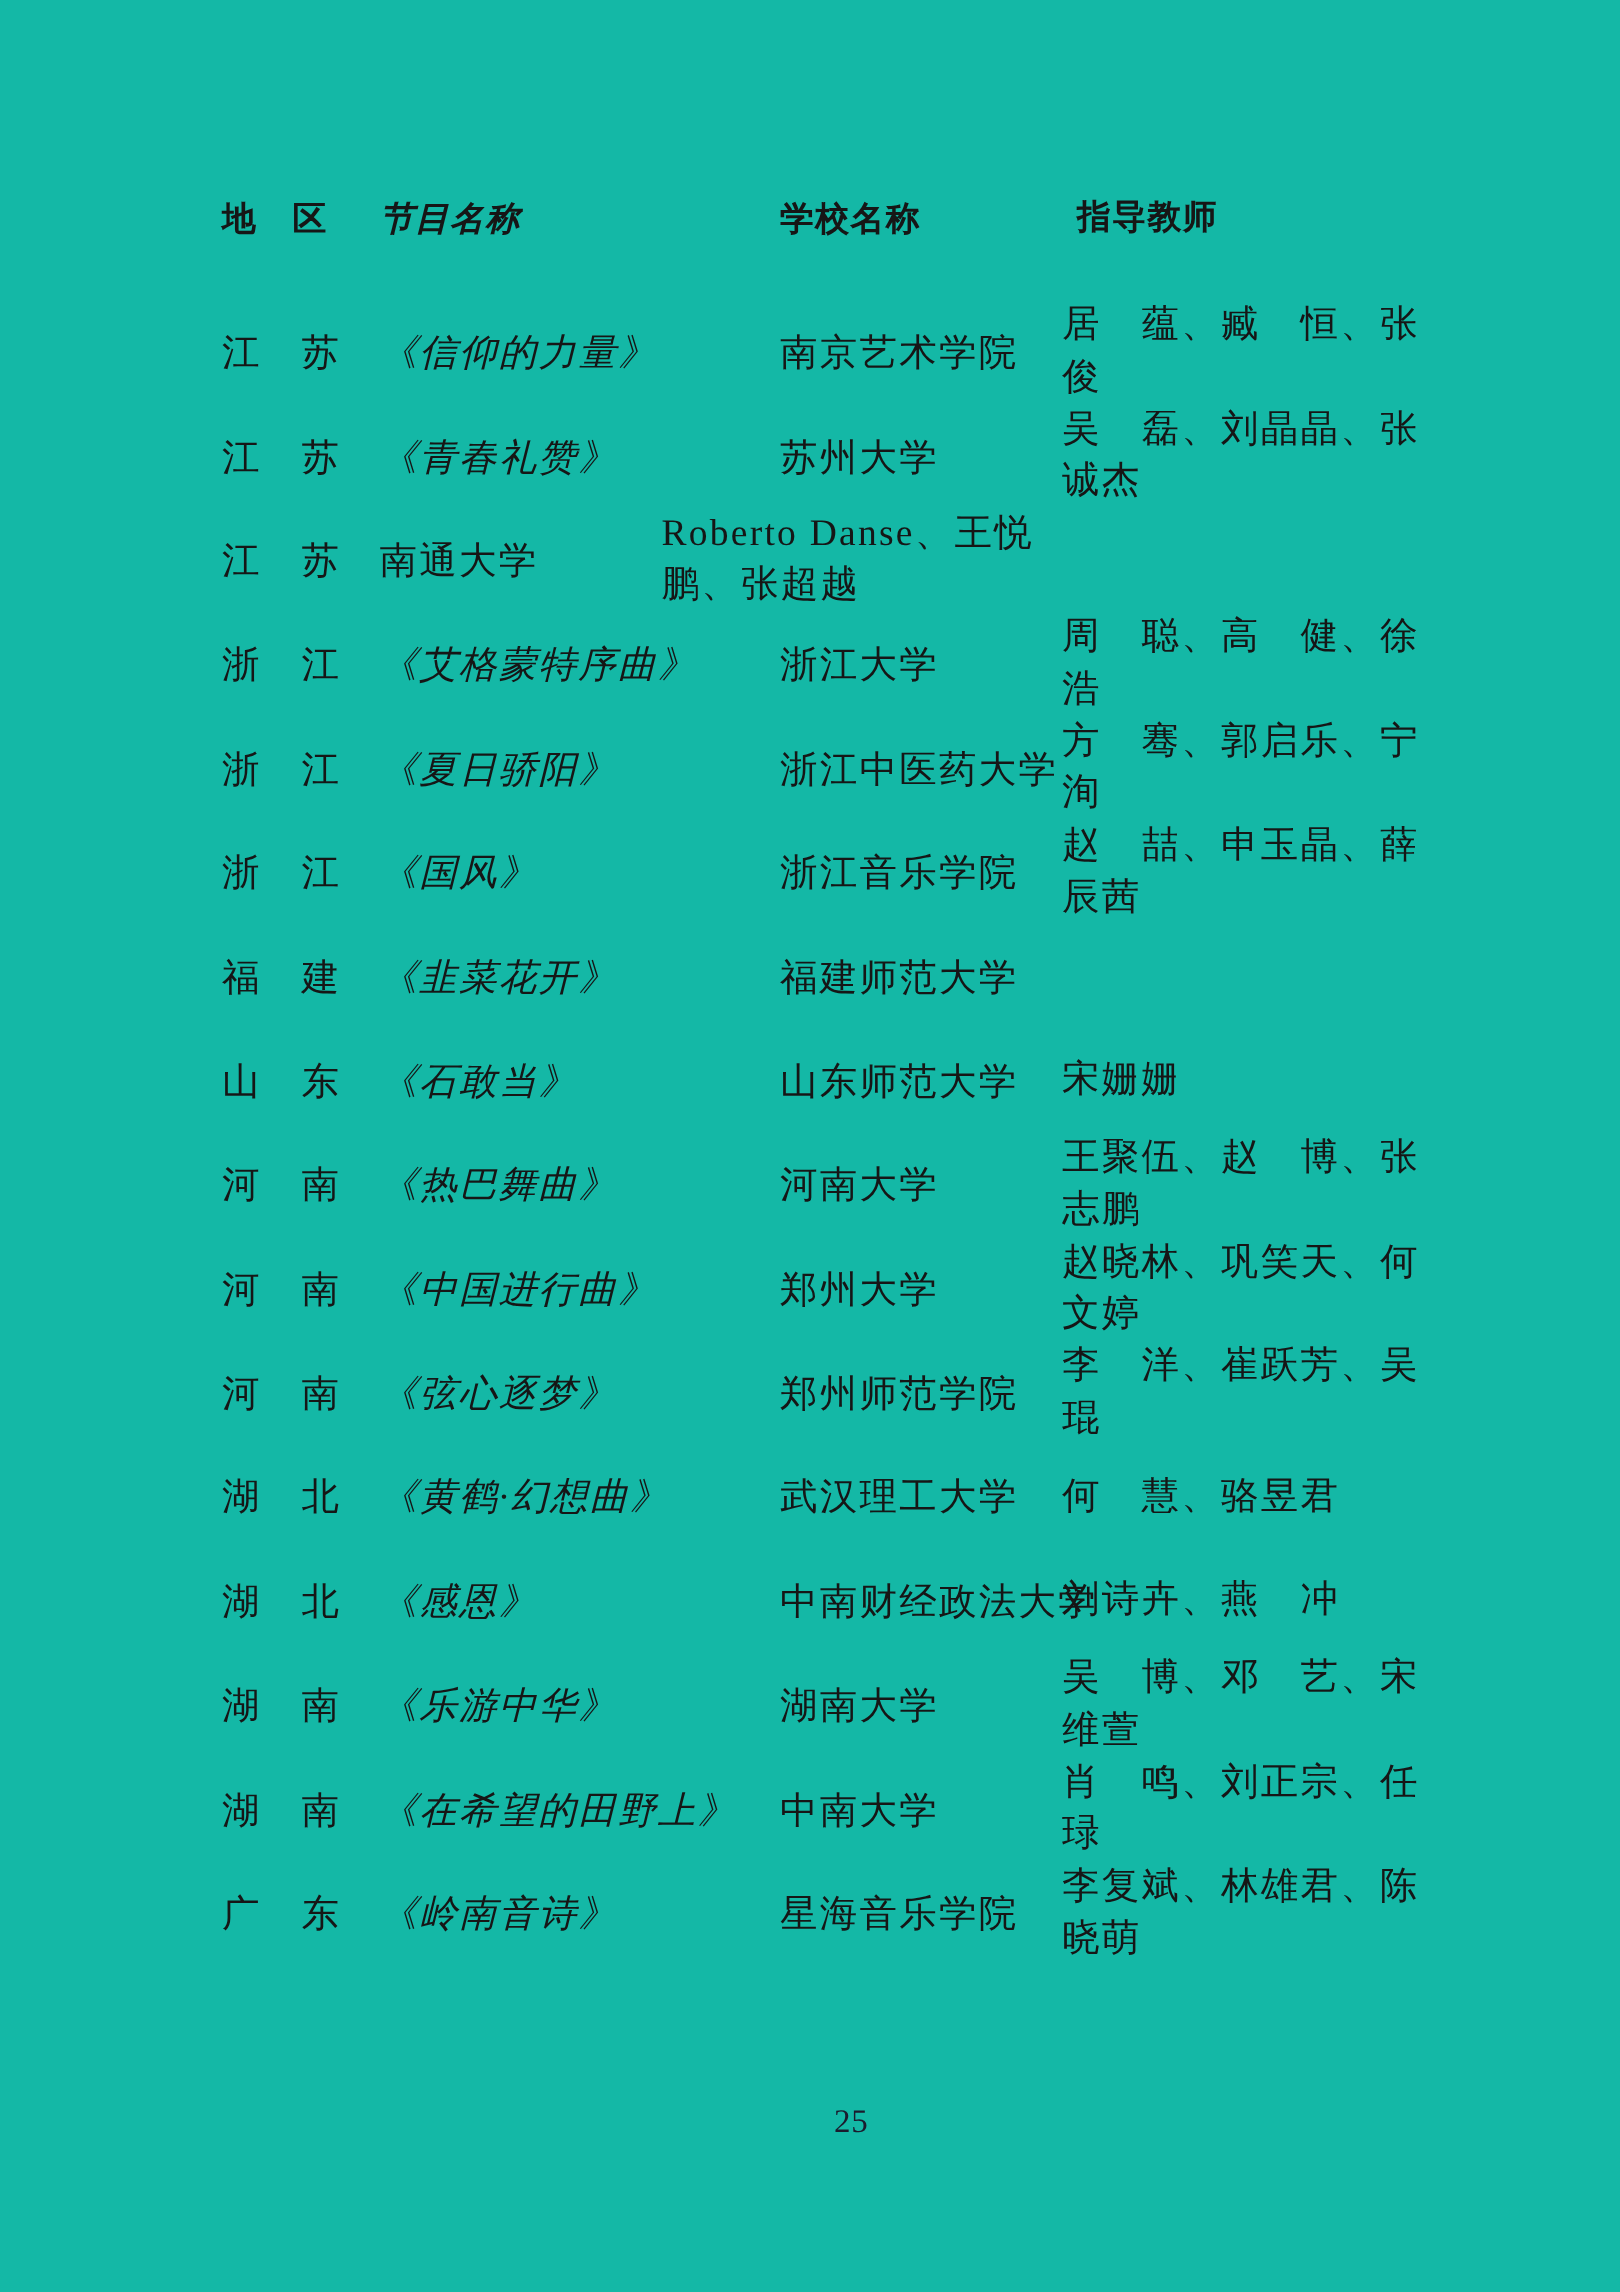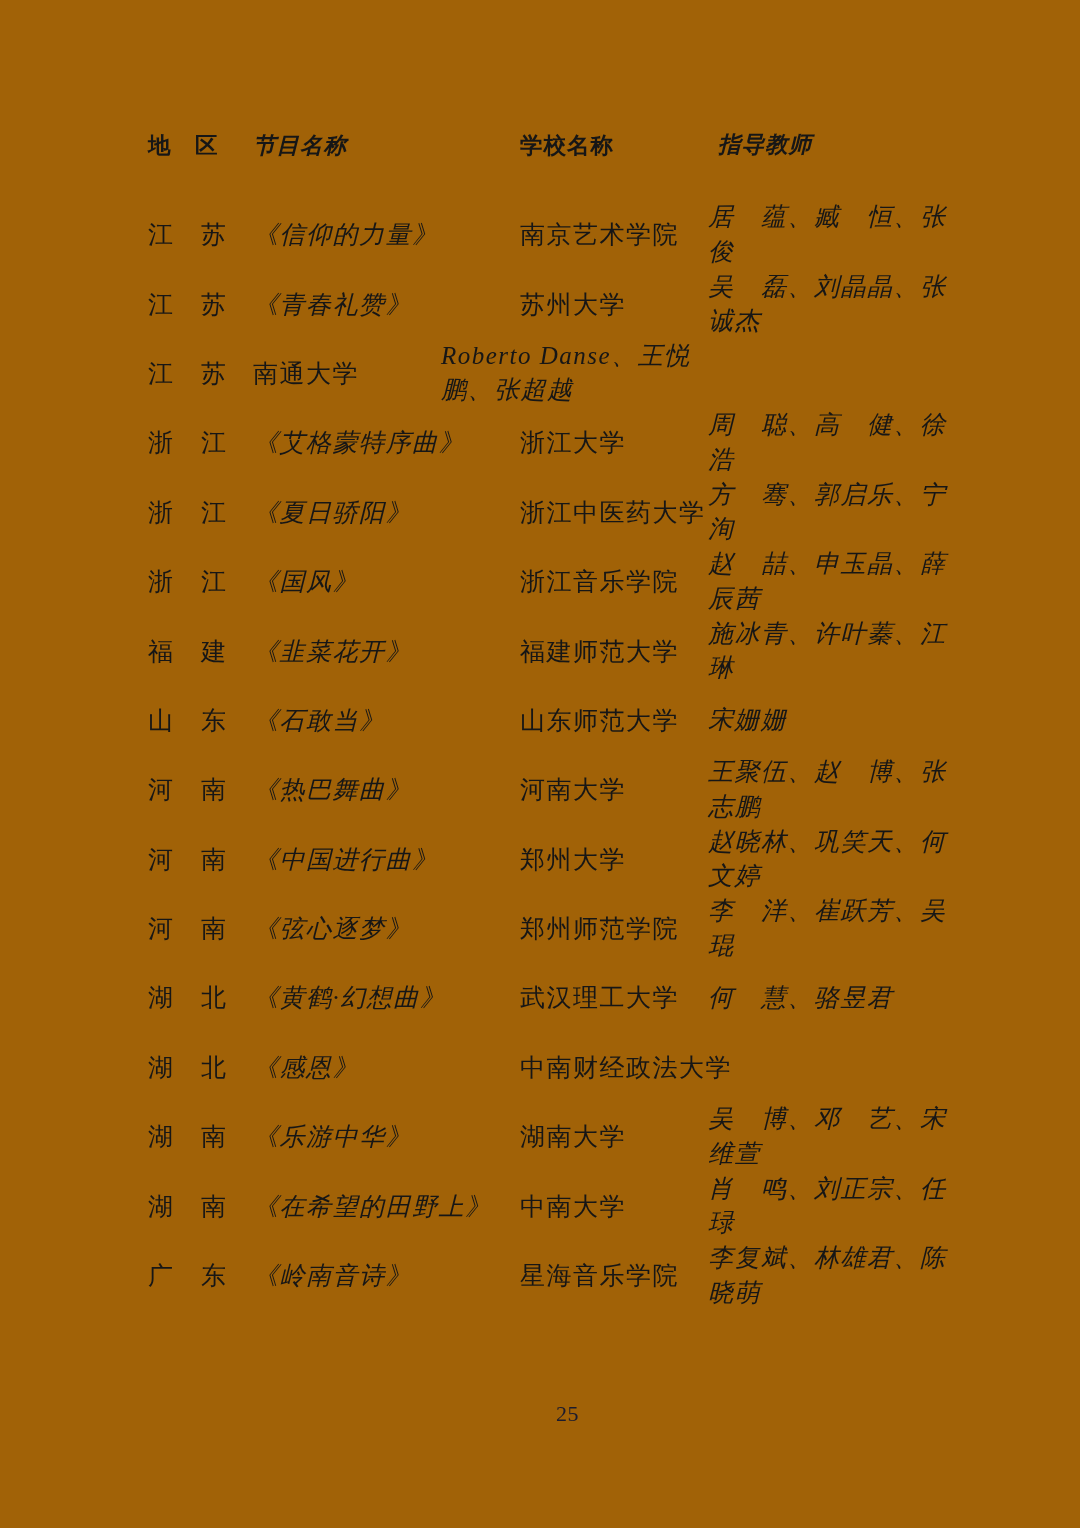--- a/index.html
+++ b/index.html
@@ -1,21 +1,21 @@
 <!DOCTYPE html>
 <html lang="zh"><head>
 <meta charset="utf-8">
 <style>
   html, body { margin: 0; padding: 0; }
   body { background: #ffffff; }
   .doc {
     position: relative;
     width: 1080px;
     height: 1528px;
-    background: #a16207;
+    background: #14b8a6;
     color: #161616;
     font-family: "Liberation Serif", serif;
     overflow: hidden;
   }
   .table {
     position: absolute;
     top: 110px;
     left: 0;
     width: 1080px;
   }
@@ -37,21 +37,20 @@
   }
   .cell { flex: 0 0 auto; }
   .c-region  { width: 105px; margin-left: 148px; }
   .c-program { width: 267px; font-style: italic; }
   .c-school  { width: 188px; }
   .c-teacher {
     width: 252px;
     white-space: normal;
     line-height: 1.38;
     word-break: normal;
-    font-style: italic;
   }
   .row.header .c-teacher { padding-left: 10px; width: 242px; }
   .pagenum {
     position: absolute;
     top: 1401px;
     left: 0;
     width: 100%;
     padding-left: 55px;
     box-sizing: border-box;
     text-align: center;
@@ -112,21 +111,20 @@
     <div class="cell c-region">浙　江</div>
     <div class="cell c-program">《国风》</div>
     <div class="cell c-school">浙江音乐学院</div>
     <div class="cell c-teacher">赵　喆、申玉晶、薛辰茜</div>
   </div>
 
   <div class="row">
     <div class="cell c-region">福　建</div>
     <div class="cell c-program">《韭菜花开》</div>
     <div class="cell c-school">福建师范大学</div>
-    <div class="cell c-teacher">施冰青、许叶蓁、江　琳</div>
   </div>
 
   <div class="row">
     <div class="cell c-region">山　东</div>
     <div class="cell c-program">《石敢当》</div>
     <div class="cell c-school">山东师范大学</div>
     <div class="cell c-teacher">宋姗姗</div>
   </div>
 
   <div class="row">
@@ -154,20 +152,21 @@
     <div class="cell c-region">湖　北</div>
     <div class="cell c-program">《黄鹤·幻想曲》</div>
     <div class="cell c-school">武汉理工大学</div>
     <div class="cell c-teacher">何　慧、骆昱君</div>
   </div>
 
   <div class="row">
     <div class="cell c-region">湖　北</div>
     <div class="cell c-program">《感恩》</div>
     <div class="cell c-school">中南财经政法大学</div>
+    <div class="cell c-teacher">刘诗卉、燕　冲</div>
   </div>
 
   <div class="row">
     <div class="cell c-region">湖　南</div>
     <div class="cell c-program">《乐游中华》</div>
     <div class="cell c-school">湖南大学</div>
     <div class="cell c-teacher">吴　博、邓　艺、宋维萱</div>
   </div>
 
   <div class="row">

